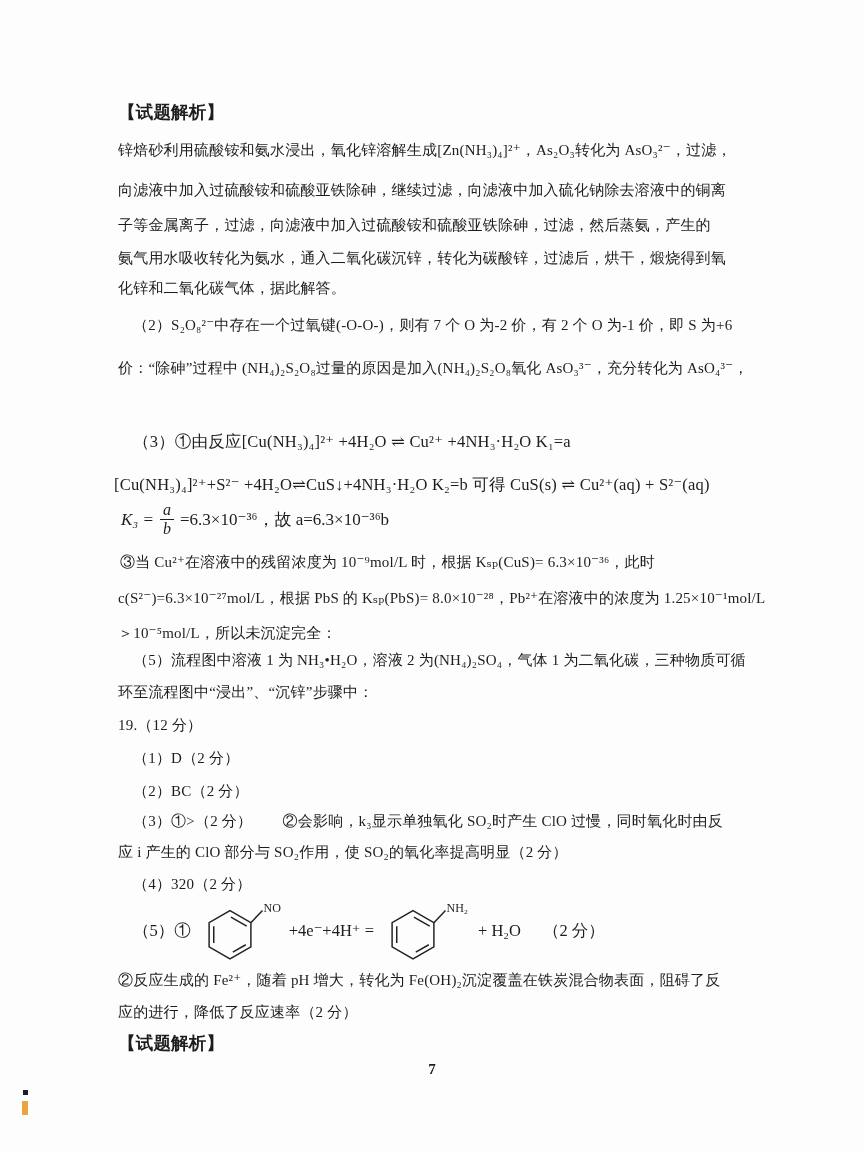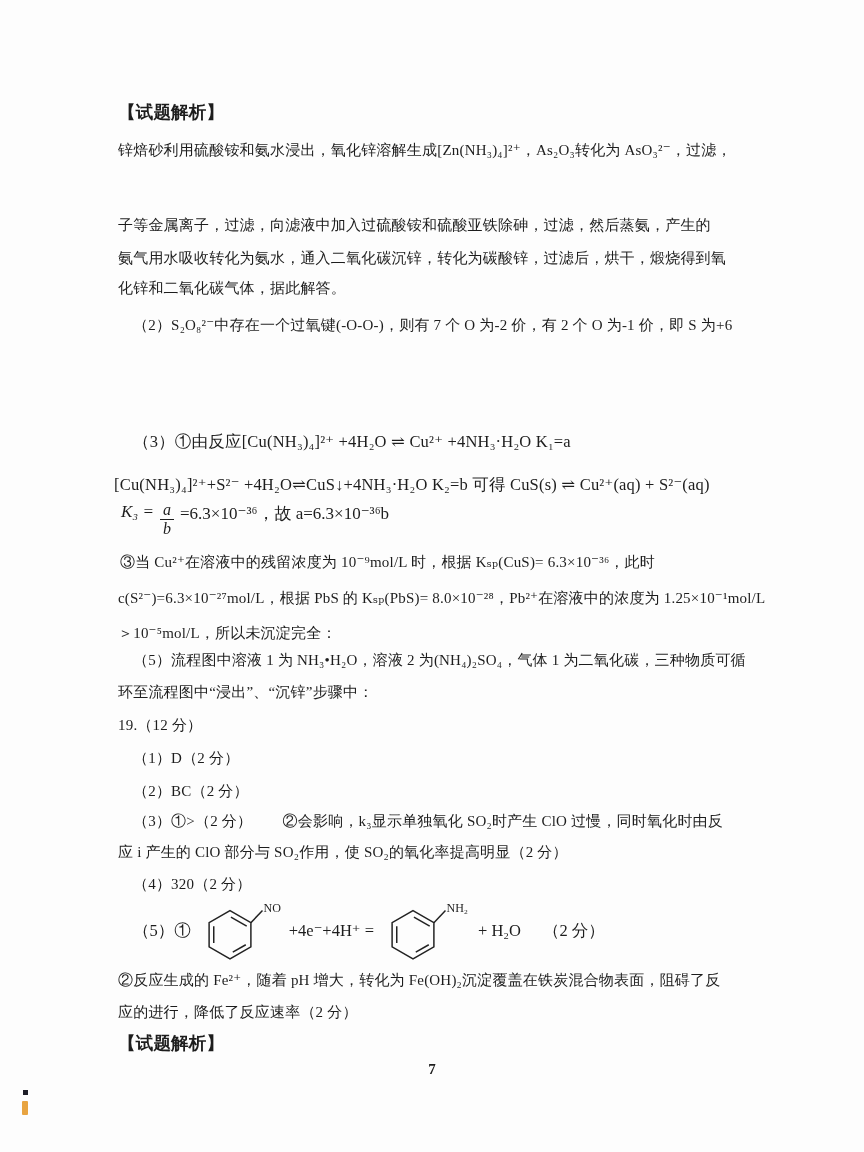--- a/index.html
+++ b/index.html
@@ -5,21 +5,21 @@
   html,body{margin:0;padding:0;}
   body{width:864px;height:1152px;position:relative;background:#ffffff;overflow:hidden;
        font-family:"Liberation Serif","DejaVu Serif",serif;color:#1d1d1d;}
   .page{position:absolute;inset:0;background:#fdfdfd;}
   .line{position:absolute;left:118px;white-space:nowrap;font-size:15px;line-height:26px;
         letter-spacing:0.2px;}
   .indent{left:133px;}
   .bold{font-weight:bold;font-size:17.5px;}
   .eq{font-size:16.5px;}
   
-  .k3row{position:absolute;left:121px;display:flex;align-items:flex-start;gap:6px;font-size:17px;}
+  .k3row{position:absolute;left:121px;display:flex;align-items:center;gap:6px;font-size:17px;}
   .ital{font-style:italic;}
   .frac{display:inline-flex;flex-direction:column;align-items:center;line-height:1;
         font-style:italic;font-size:16px;}
   .frac .bar{width:14px;height:1.4px;background:#1d1d1d;margin:1px 0;}
   
   .benzrow{position:absolute;left:133px;display:flex;align-items:center;gap:4px;font-size:16.5px;}
   .benzrow svg{display:block;}
   .benzrow .score{margin-left:18px;}
   .benzrow .mid{margin-left:-6px;}
   .pageno{position:absolute;left:0;right:0;top:1061px;text-align:center;font-size:15px;
@@ -29,25 +29,27 @@
               border-radius:1px;}
 </style>
 </head>
 <body>
 
 <div class="page">
 
   <div class="line bold" style="top:99px">【试题解析】</div>
 
   <div class="line" style="top:137px">锌焙砂利用硫酸铵和氨水浸出，氧化锌溶解生成[Zn(NH₃)₄]²⁺，As₂O₃转化为 AsO₃²⁻，过滤，</div>
+  <div class="line" style="top:177px">向滤液中加入过硫酸铵和硫酸亚铁除砷，继续过滤，向滤液中加入硫化钠除去溶液中的铜离</div>
   <div class="line" style="top:212px">子等金属离子，过滤，向滤液中加入过硫酸铵和硫酸亚铁除砷，过滤，然后蒸氨，产生的</div>
   <div class="line" style="top:245px">氨气用水吸收转化为氨水，通入二氧化碳沉锌，转化为碳酸锌，过滤后，烘干，煅烧得到氧</div>
   <div class="line" style="top:275px">化锌和二氧化碳气体，据此解答。</div>
 
   <div class="line indent" style="top:312px">（2）S₂O₈²⁻中存在一个过氧键(-O-O-)，则有 7 个 O 为-2 价，有 2 个 O 为-1 价，即 S 为+6</div>
+  <div class="line" style="top:355px">价：“除砷”过程中 (NH₄)₂S₂O₈过量的原因是加入(NH₄)₂S₂O₈氧化 AsO₃³⁻，充分转化为 AsO₄³⁻，</div>
 
   <div class="line indent eq" style="top:429px">（3）①由反应[Cu(NH₃)₄]²⁺ +4H₂O ⇌ Cu²⁺ +4NH₃·H₂O K₁=a</div>
   <div class="line eq" style="top:472px;left:114px">[Cu(NH₃)₄]²⁺+S²⁻ +4H₂O⇌CuS↓+4NH₃·H₂O K₂=b 可得 CuS(s) ⇌ Cu²⁺(aq) + S²⁻(aq)</div>
 
   <div class="k3row" style="top:502px">
     <span class="ital">K₃ =</span>
     <span class="frac">
       <span>a</span>
       <span class="bar"></span>
       <span>b</span>

